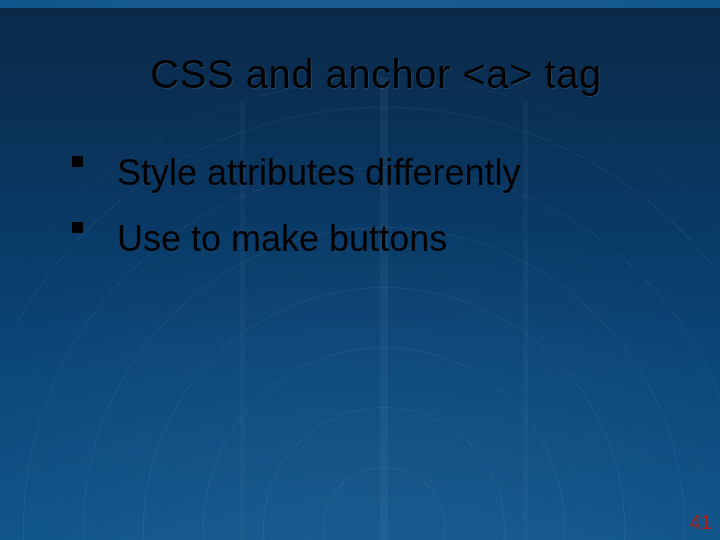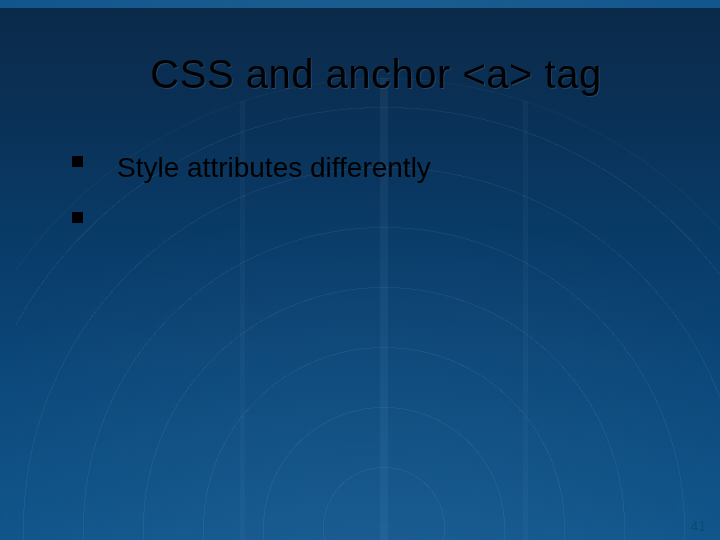--- a/index.html
+++ b/index.html
@@ -59,43 +59,44 @@
     margin-bottom: 6px;
   }
   .bullet-marker {
     width: 11px; height: 11px;
     background: #000;
     flex: 0 0 auto;
     margin-top: 12px;
     align-self: flex-start;
   }
   .bullet-text {
-    font-size: 28px;
+    font-size: 36px;
     color: #000;
     font-weight: 400;
   }
   .page-num {
     position: absolute;
-    right: 22px;
+    right: 16px;
     bottom: 14px;
-    font-size: 14px;
-    color: #0c4a6e;
+    font-size: 20px;
+    color: #b91c1c;
     font-family: Arial, sans-serif;
   }
 </style>
 </head>
 <body>
 
 <div class="globe"></div>
 
 <h1 class="title">CSS and anchor &lt;a&gt; tag</h1>
 
 <div class="bullets">
   <div class="bullet-line">
     <span class="bullet-marker"></span>
     <span class="bullet-text">Style attributes differently</span>
   </div>
   <div class="bullet-line">
     <span class="bullet-marker"></span>
+    <span class="bullet-text">Use to make buttons</span>
   </div>
 </div>
 
 <div class="page-num">41</div>
 
 </body></html>

